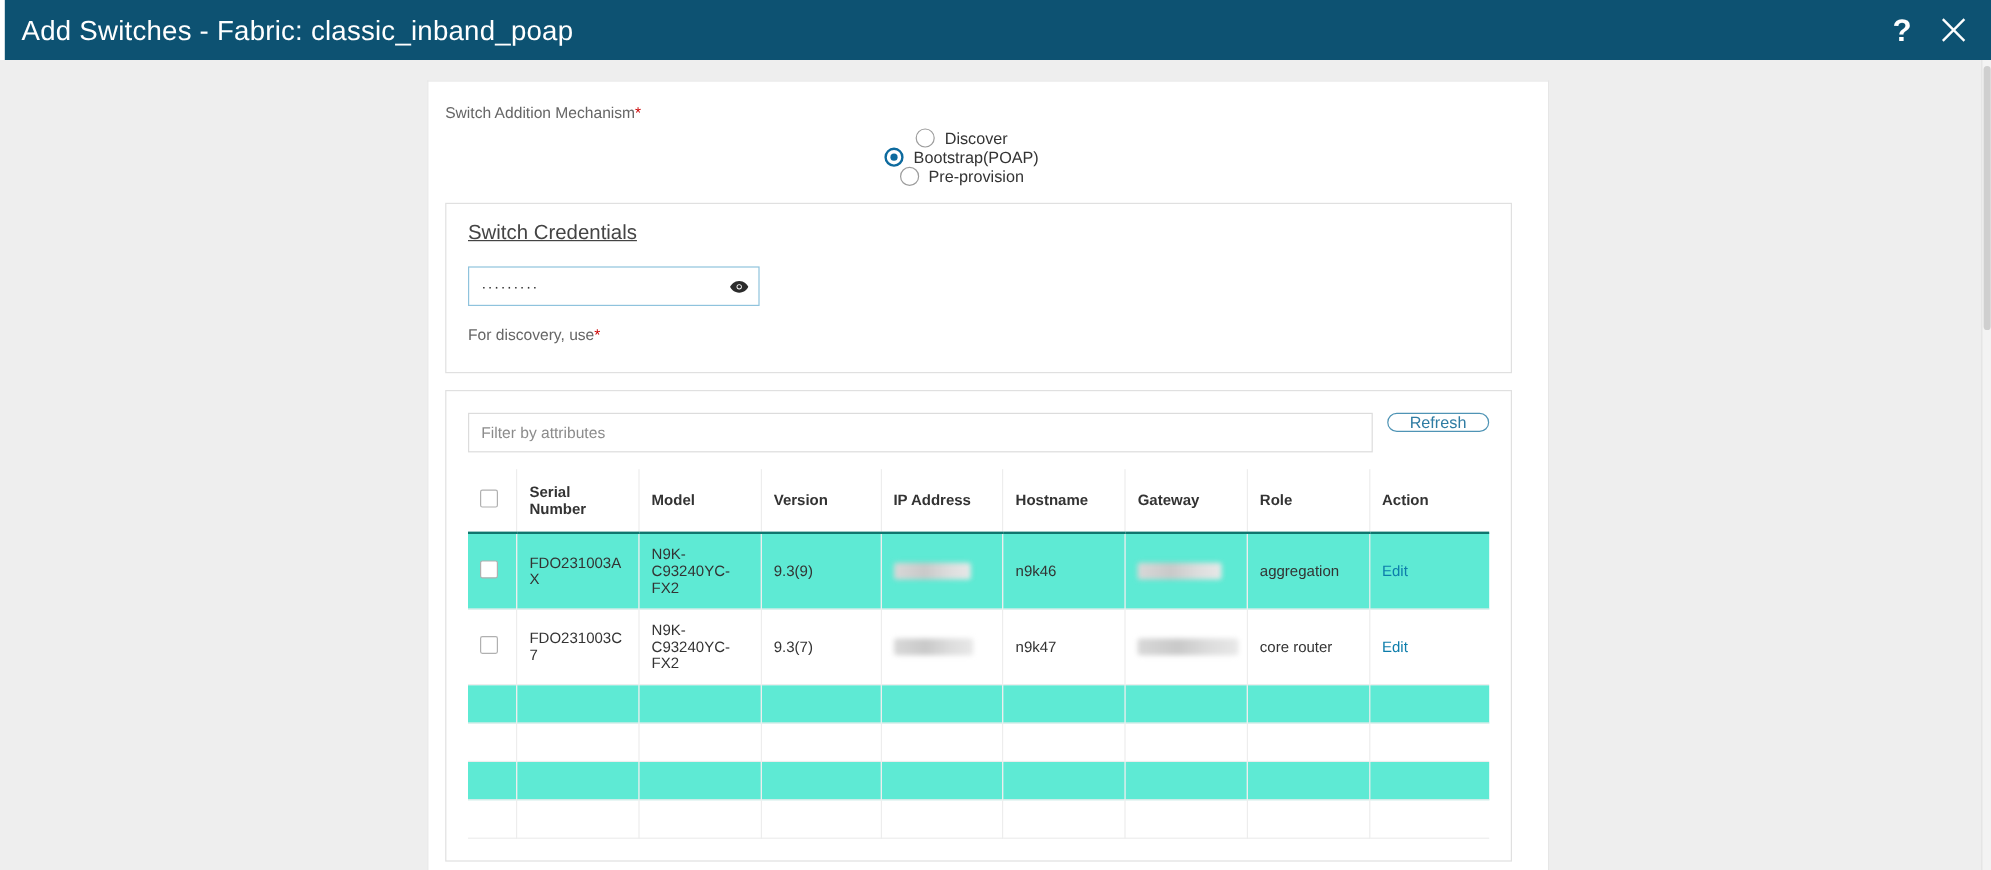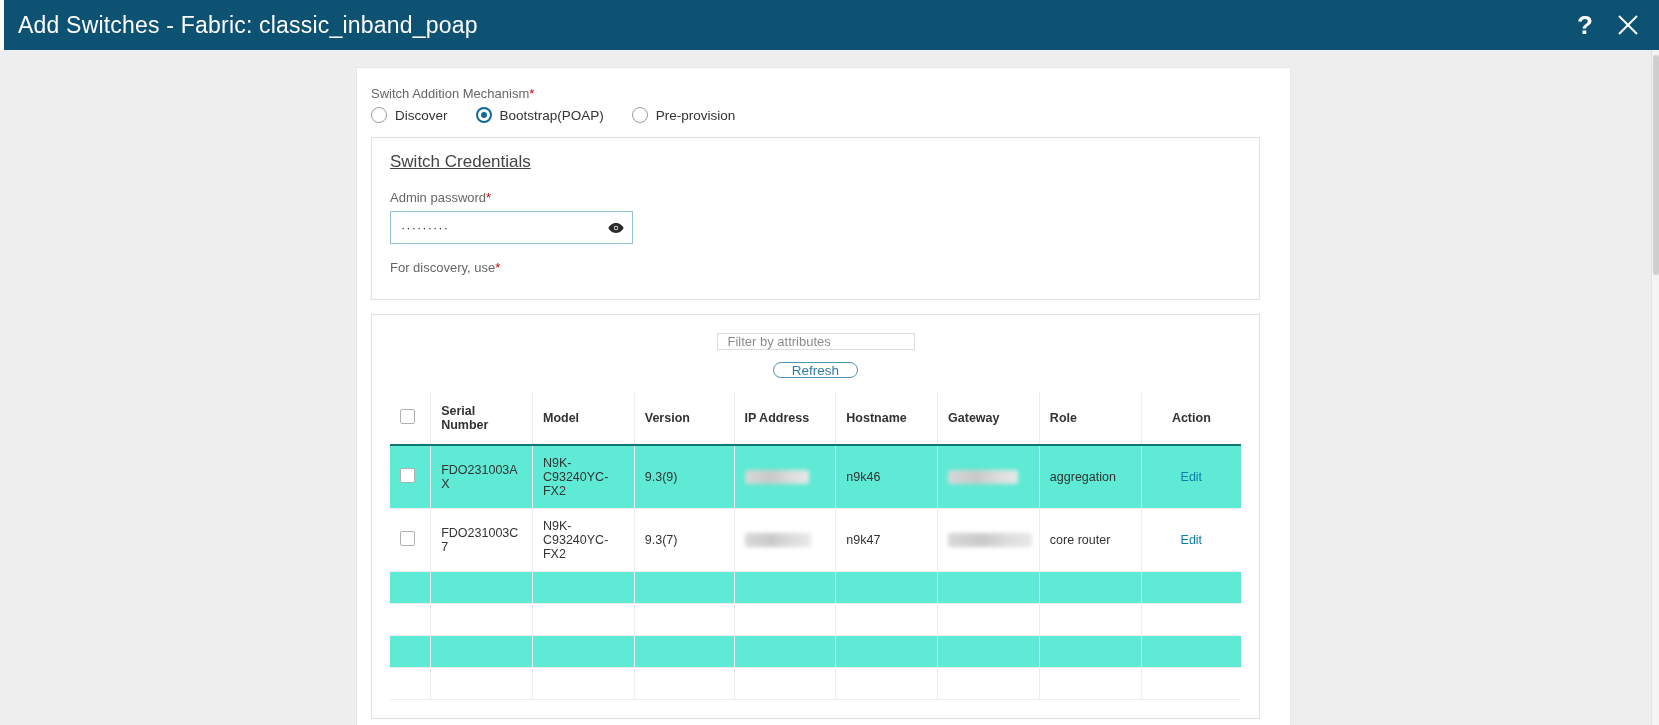--- a/index.html
+++ b/index.html
@@ -89,20 +89,21 @@
     color: #666666;
     margin-bottom: 6px;
     display: block;
   }
   .req { color: #cc0000; }
 
   .radio-row {
     display: flex;
     align-items: center;
     gap: 0;
+    flex-direction: column;
   }
   .radio-item {
     display: flex;
     align-items: center;
     cursor: pointer;
     margin-right: 28px;
   }
   .radio {
     width: 16px; height: 16px;
     border-radius: 50%;
@@ -171,23 +172,21 @@
     transform: translateY(-50%);
     cursor: pointer;
     line-height: 0;
   }
 
   .spacer-12 { height: 16px; }
 
   
   .filter-row {
     display: flex;
-    align-items: center;
     gap: 12px;
-    flex-direction: column;
   }
   .filter-input {
     flex: 1;
     height: 33px;
     border: 1px solid #dcdcdc;
     background: #fff;
     padding: 0 10px;
     font-size: 13px;
     color: #333;
     font-family: "Liberation Sans", sans-serif;
@@ -219,21 +218,21 @@
     font-size: 12.5px;
     font-weight: bold;
     color: #333333;
     padding: 12px 10px;
     border-bottom: 2px solid #0f766e;
     border-right: 1px solid #ededed;
     background: #ffffff;
     vertical-align: middle;
   }
   table.grid th:last-child,
-  table.grid td:last-child { border-right: none; text-align: center; }
+  table.grid td:last-child { border-right: none; }
   table.grid td {
     font-size: 12.5px;
     color: #333333;
     padding: 10px 10px;
     border-bottom: 1px solid #ededed;
     border-right: 1px solid #ededed;
     vertical-align: middle;
     word-break: break-word;
   }
   tr.row-alt td { background: #5eead4; }
@@ -324,23 +323,20 @@
             <span class="radio"></span>
             <span class="radio-label">Pre-provision</span>
           </label>
         </div>
       </div>
 
       <div class="section">
         <div class="section-title">Switch Credentials</div>
         <div class="section-body">
 
-          <span class="field-label">
-            <span>Admin password</span><span class="req">*</span>
-          </span>
 
           <div class="pw-wrap">
             <input class="pw-input" type="text" value="·········" style="">
             <span class="pw-eye">
               <svg width="16" height="11" viewBox="0 0 16 11" aria-hidden="true">
                 <path d="M8 0.6C4 0.6 1.3 3.4 0.4 5.5c0.9 2.1 3.6 4.9 7.6 4.9s6.7-2.8 7.6-4.9C14.7 3.4 12 0.6 8 0.6z" fill="#2b2b2b"></path>
                 <circle cx="8" cy="5.5" r="2.2" fill="#ffffff"></circle>
                 <circle cx="8" cy="5.5" r="1.5" fill="#2b2b2b"></circle>
               </svg>
             </span>

